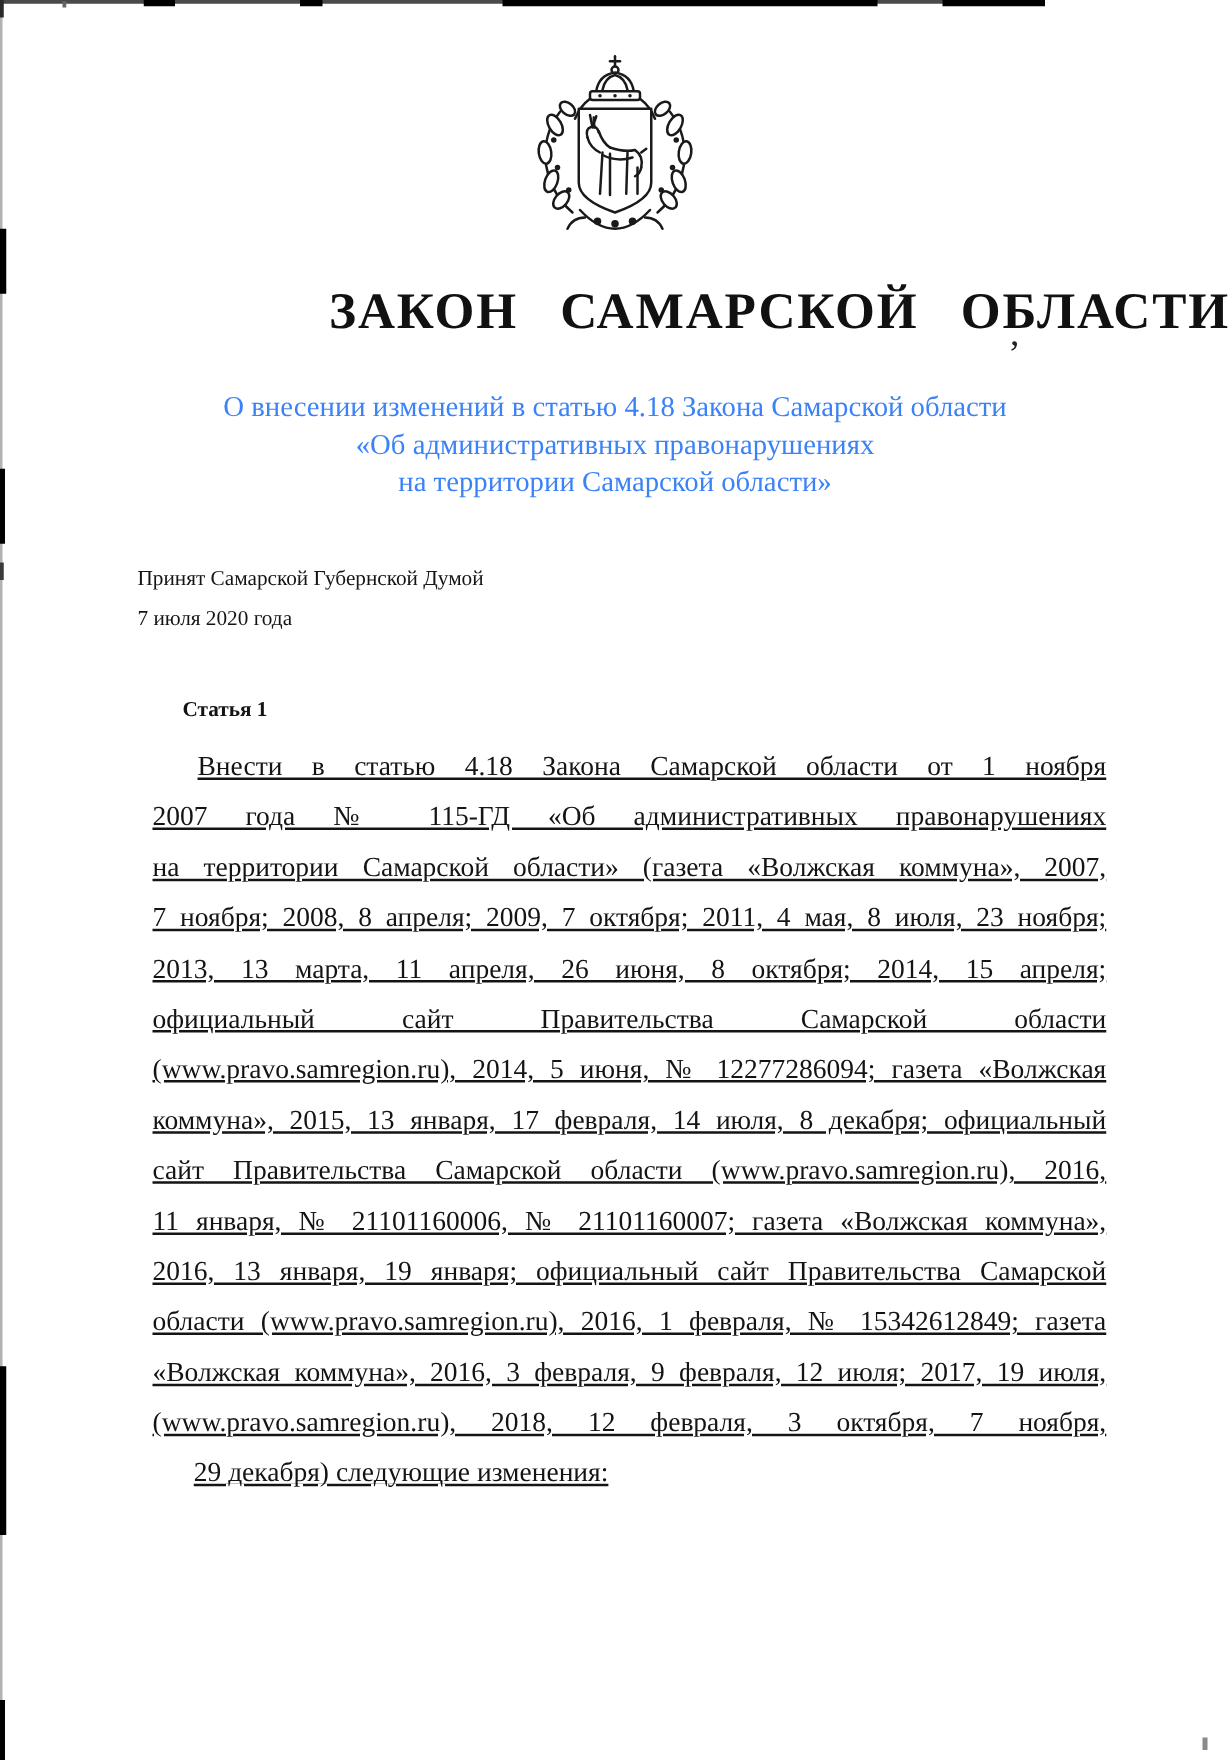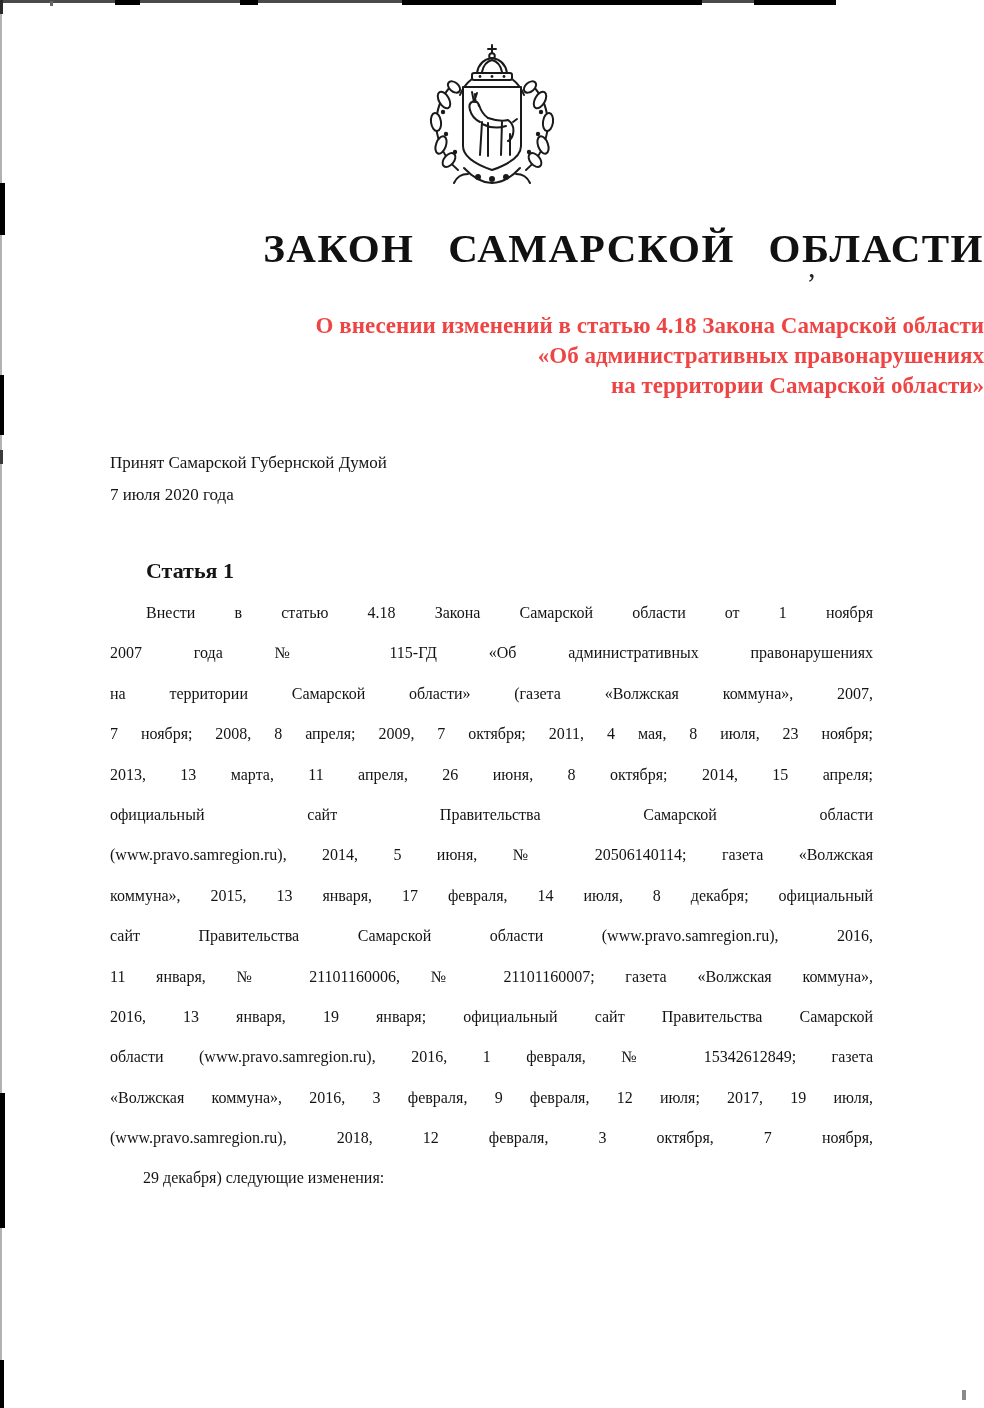--- a/index.html
+++ b/index.html
@@ -46,34 +46,35 @@
   .emblem .wh{fill:#ffffff;}
   
   .doc-title{
     position:absolute;top:224px;left:0;width:100%;
     text-align:right;font-weight:bold;font-size:41px;
     letter-spacing:1.5px;word-spacing:22px;
     color:#111;
   }
   .doc-subtitle{
     position:absolute;top:311px;left:0;width:100%;
-    text-align:right;font-weight:bold;font-size:23px;line-height:30px;
-    color:#ef4444;
+    text-align:center;font-weight:normal;font-size:23px;line-height:30px;
+    color:#3b82f6;
   }
   .adopted{
     position:absolute;top:447px;left:110px;width:700px;
     font-size:17px;line-height:32px;
   }
   .article-heading{
     position:absolute;top:558px;left:146px;
-    font-weight:bold;font-size:22px;
+    font-weight:bold;font-size:17px;
   }
   .body-text{
-    position:absolute;top:593px;left:110px;width:763px;
-    font-size:16px;
+    position:absolute;top:593px;left:122px;width:763px;
+    font-size:22px;
+    text-decoration:underline;
   }
   .bline{
     height:40.4px;line-height:40.4px;
     text-align:justify;text-align-last:justify;
     white-space:nowrap;
   }
   .bline.indent{padding-left:36px;}
   .bline.align-left{text-align:left;text-align-last:left;margin-left:33px;}
 </style>
 </head>
@@ -172,21 +173,21 @@
 
   <div class="article-heading">Статья 1</div>
 
   <div class="body-text">
     <div class="bline indent">Внести в статью 4.18 Закона Самарской области от 1 ноября</div>
     <div class="bline">2007 года № 115-ГД «Об административных правонарушениях</div>
     <div class="bline">на территории Самарской области» (газета «Волжская коммуна», 2007,</div>
     <div class="bline">7 ноября; 2008, 8 апреля; 2009, 7 октября; 2011, 4 мая, 8 июля, 23 ноября;</div>
     <div class="bline">2013, 13 марта, 11 апреля, 26 июня, 8 октября; 2014, 15 апреля;</div>
     <div class="bline">официальный сайт Правительства Самарской области</div>
-    <div class="bline">(www.pravo.samregion.ru), 2014, 5 июня, № 20506140114; газета «Волжская</div>
+    <div class="bline">(www.pravo.samregion.ru), 2014, 5 июня, № 12277286094; газета «Волжская</div>
     <div class="bline">коммуна», 2015, 13 января, 17 февраля, 14 июля, 8 декабря; официальный</div>
     <div class="bline">сайт Правительства Самарской области (www.pravo.samregion.ru), 2016,</div>
     <div class="bline">11 января, № 21101160006, № 21101160007; газета «Волжская коммуна»,</div>
     <div class="bline">2016, 13 января, 19 января; официальный сайт Правительства Самарской</div>
     <div class="bline">области (www.pravo.samregion.ru), 2016, 1 февраля, № 15342612849; газета</div>
     <div class="bline">«Волжская коммуна», 2016, 3 февраля, 9 февраля, 12 июля; 2017, 19 июля,</div>
     <div class="bline">(www.pravo.samregion.ru), 2018, 12 февраля, 3 октября, 7 ноября,</div>
     <div class="bline align-left">29 декабря) следующие изменения:</div>
   </div>
 

